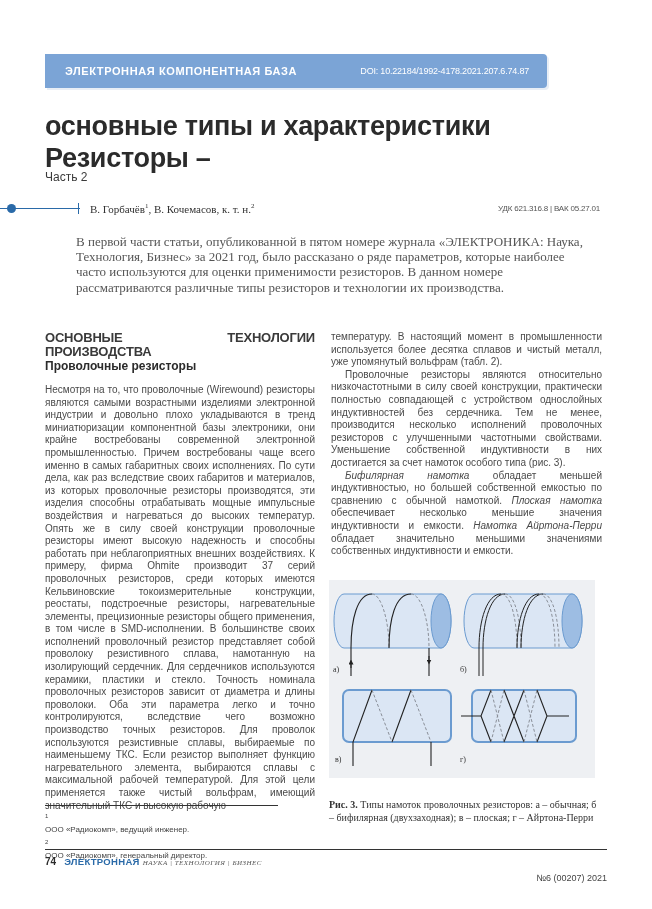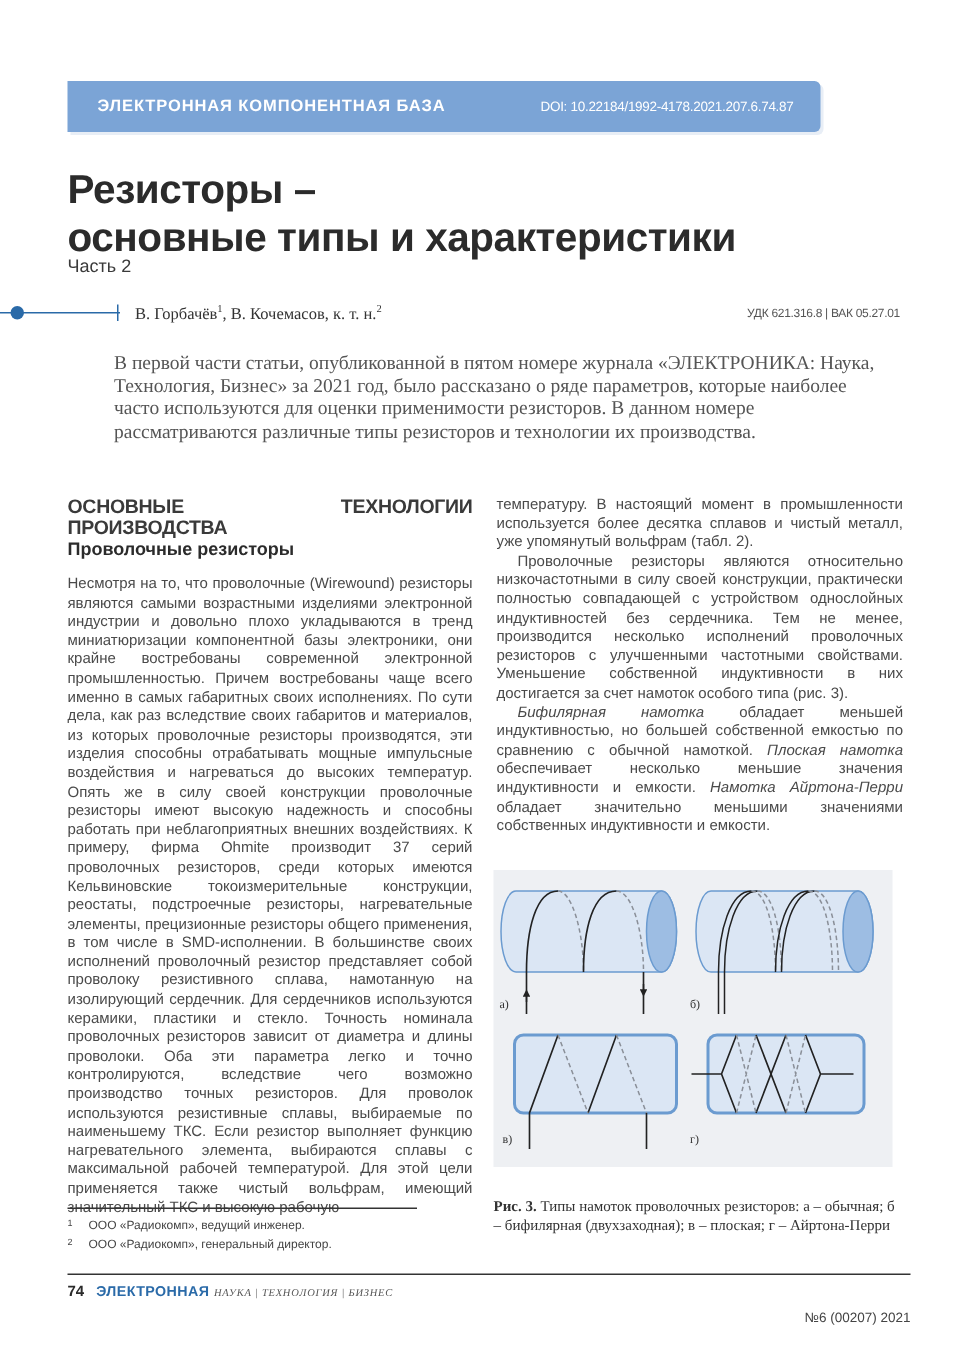--- a/index.html
+++ b/index.html
@@ -21,40 +21,40 @@
   .col-right { left: 331px; top: 331px; width: 271px; }
   .h-section { font-size: 13px; font-weight: bold; color: #3a3a3a; line-height: 14px; letter-spacing: -0.2px; }
   .h-sub { font-size: 12px; font-weight: bold; color: #2b2b2b; line-height: 14px; margin-bottom: 11px; }
   .col p { margin: 0; }
   .indent { text-indent: 14px; }
   .figure { position: absolute; left: 329px; top: 580px; width: 266px; height: 198px; background: #eef0f3; }
   .fig-caption { position: absolute; left: 329px; top: 798px; width: 270px; font-family: "Liberation Serif", serif; font-size: 10px; line-height: 13px; color: #333; }
   .fig-caption b { font-weight: bold; }
   .footnote-rule { position: absolute; left: 45px; top: 805px; width: 233px; height: 1px; background: #333; }
   .footnotes { position: absolute; left: 45px; top: 810px; font-size: 8px; line-height: 13px; color: #444; }
-  .footnotes .fn { display: flex; }
+  .footnotes .fn { display: flex; flex-direction: column; }
   .footnotes .num { width: 14px; font-size: 6px; }
   .footer-rule { position: absolute; left: 45px; top: 849px; width: 562px; height: 1px; background: #333; }
   .footer { position: absolute; left: 45px; top: 856px; width: 562px; font-size: 9px; color: #333; }
   .pg { font-weight: bold; font-size: 10px; color: #2b2b2b; margin-right: 8px; }
   .brand { font-weight: bold; color: #2a6aa8; font-size: 9.5px; letter-spacing: 0.3px; }
   .tagline { font-family: "Liberation Serif", serif; font-size: 7px; letter-spacing: 0.5px; color: #555; margin-left: 3px; font-style: italic; }
   .issue { position: absolute; right: 0; top: 17px; font-size: 9px; color: #444; }
 </style>
 </head>
 <body>
 
 <div class="header-bar">
   <span class="header-section">ЭЛЕКТРОННАЯ КОМПОНЕНТНАЯ БАЗА</span>
   <span class="header-doi">DOI: 10.22184/1992-4178.2021.207.6.74.87</span>
 </div>
 
 <div class="title">
+  <div>основные типы и характеристики</div>
   <div>Резисторы –</div>
-  <div>основные типы и характеристики</div>
 </div>
 <div class="subtitle">Часть 2</div>
 
 <div class="author-line"></div>
 <div class="author-dot"></div>
 <div class="author-tick"></div>
 <div class="authors">
   <span>В. Горбачёв</span><sup>1</sup><span>, </span><span>В. Кочемасов, к. т. н.</span><sup>2</sup>
 </div>
 <div class="udk">УДК 621.316.8 | ВАК 05.27.01</div>

